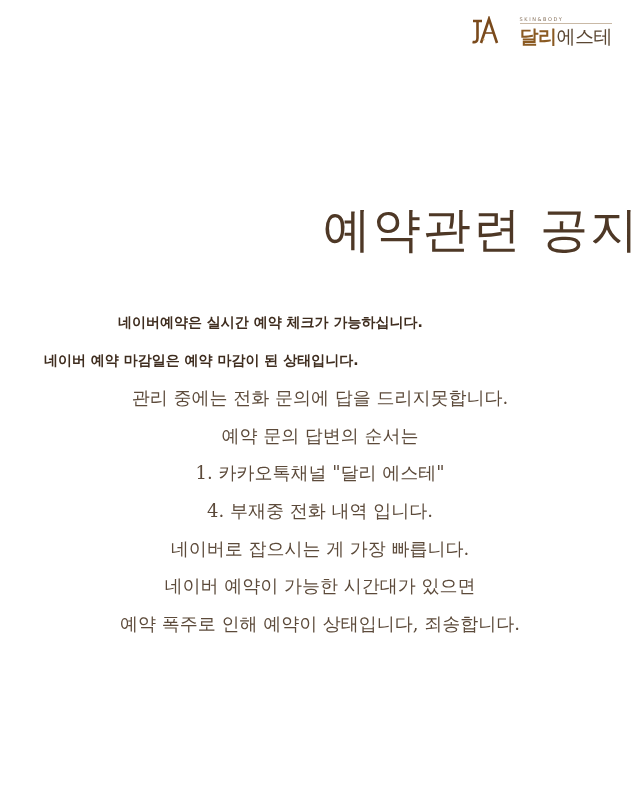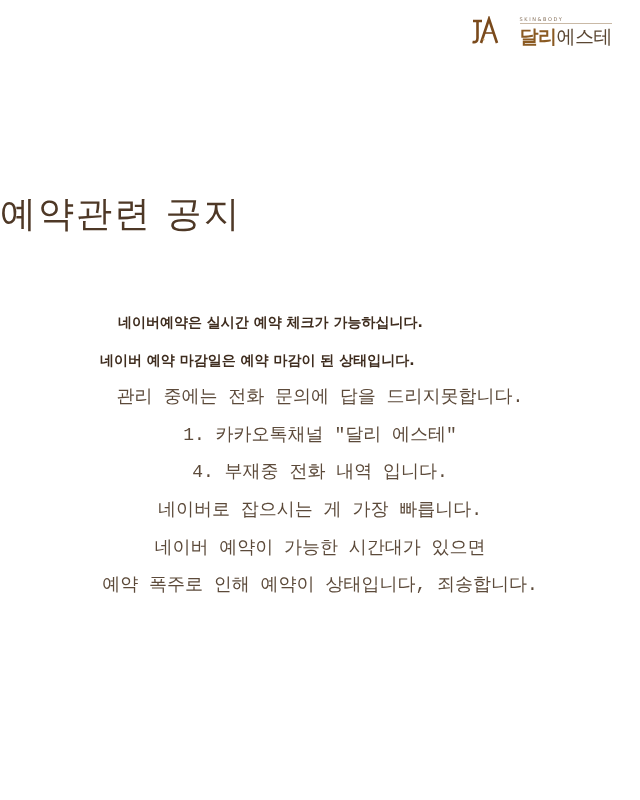--- a/index.html
+++ b/index.html
@@ -48,25 +48,25 @@
       font-size: 19px;
       line-height: 20px;
       color: #7a4a1c;
       letter-spacing: -0.5px;
     }
     .logo-name .bold { font-weight: bold; color: #8a5a22; }
     .logo-name .light { color: #5a4632; font-weight: normal; }
 
     .title {
       position: absolute;
-      top: 190px;
+      top: 198px;
       left: 0;
       width: 640px;
-      text-align: left;
-      font-size: 36px;
+      text-align: right;
+      font-size: 48px;
       color: #4e3826;
       letter-spacing: 2px;
       font-weight: normal;
       margin: 0;
     }
     .body-lines {
       position: absolute;
       top: 304px;
       left: 0;
       width: 640px;
@@ -81,22 +81,22 @@
       color: #5c4a3a;
       white-space: nowrap;
     }
     .body-lines li.strong {
       color: #3e2c1e;
       font-weight: bold;
       font-family: "DejaVu Sans", "Liberation Sans", sans-serif;
       font-size: 14px;
     }
     .body-lines li.l1 { padding-left: 118px; text-align: left; }
-    .body-lines li.l2 { padding-left: 100px; text-align: left; }
-    .body-lines li.c { text-align: center; font-family: Liberation Mono, monospace; }
+    .body-lines li.l2 { padding-left: 44px; text-align: left; }
+    .body-lines li.c { text-align: center; }
   </style>
 </head>
 <body>
 
 <div class="logo">
   <div class="logo-mark">
     <svg width="30" height="30" viewBox="0 0 30 30">
       <path d="M3 5 H12 M7.5 5 V22 Q7.5 27 2.5 26" stroke="#7a4a1c" stroke-width="2.6" fill="none"></path>
       <path d="M11 27 L19 3 L27 27" stroke="#7a4a1c" stroke-width="2.6" fill="none"></path>
       <path d="M15 17 H23" stroke="#7a4a1c" stroke-width="1.6"></path>
@@ -110,18 +110,19 @@
     </div>
   </div>
 </div>
 
 <h1 class="title">예약관련 공지</h1>
 
 <ul class="body-lines">
   <li class="strong l1">네이버예약은 실시간 예약 체크가 가능하십니다.</li>
   <li class="strong l2">네이버 예약 마감일은 예약 마감이 된 상태입니다.</li>
   <li class="c">관리 중에는 전화 문의에 답을 드리지못합니다.</li>
+  <li class="c">예약 문의 답변의 순서는</li>
   <li class="c">1. 카카오톡채널 "달리 에스테"</li>
   <li class="c">4. 부재중 전화 내역 입니다.</li>
   <li class="c">네이버로 잡으시는 게 가장 빠릅니다.</li>
   <li class="c">네이버 예약이 가능한 시간대가 있으면</li>
   <li class="c">예약 폭주로 인해 예약이 상태입니다, 죄송합니다.</li>
 </ul>
 
 </body></html>

